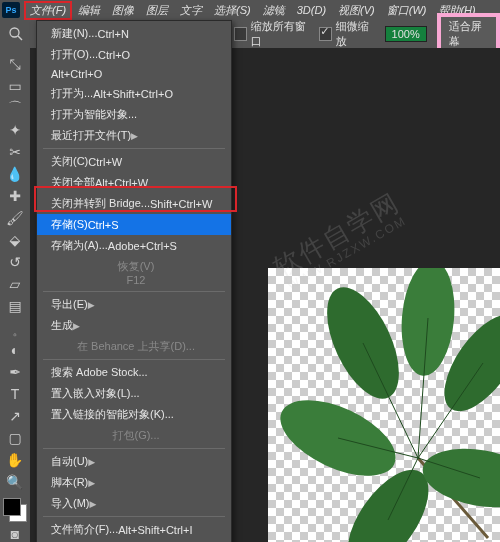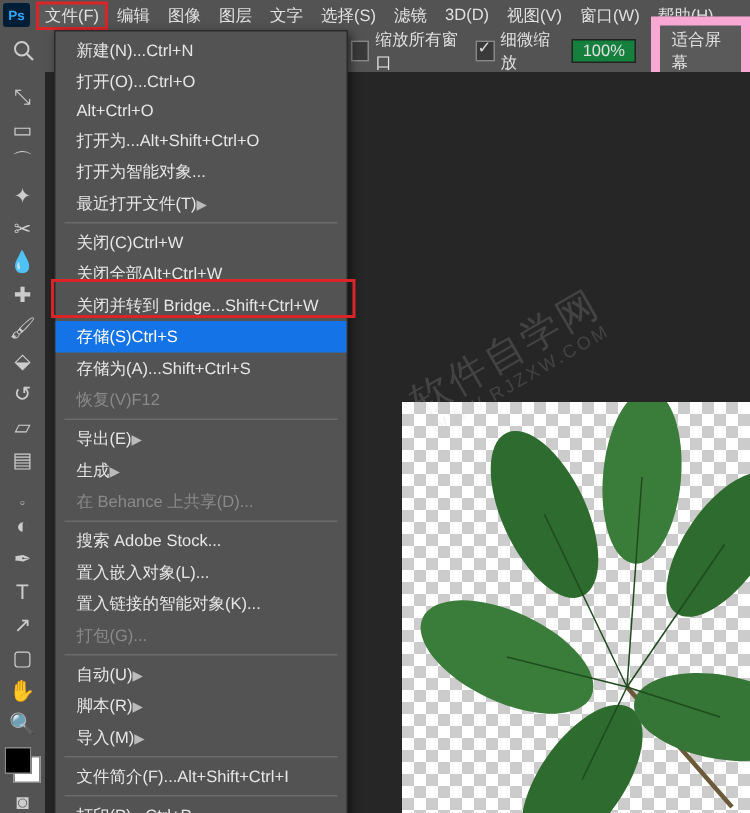--- a/index.html
+++ b/index.html
@@ -30,20 +30,21 @@
     font-weight: bold;
     display: flex;
     align-items: center;
     justify-content: center;
     margin-right: 4px;
     border-radius: 2px;
   }
   .menu-item {
     padding: 2px 6px;
     cursor: default;
+    font-style: italic;
   }
   .menu-item.active {
     background: #5a5a5a;
     border: 2px solid #d9252a;
     padding: 0 4px;
   }
   .options-bar {
     display: flex;
     align-items: center;
     height: 28px;
@@ -78,21 +79,21 @@
   }
   .opt-group { display: flex; align-items: center; font-size: 11px; }
   .zoom-box {
     background: #15803d;
     border: 1px solid #222;
     padding: 1px 6px;
     font-size: 11px;
   }
   .fit-btn {
     background: #5a5a5a;
-    border: 6px solid #f9a8d4;
+    border: 4px solid #f9a8d4;
     padding: 2px 8px;
     font-size: 11px;
   }
 
   .toolbar {
     position: absolute;
     left: 0;
     top: 48px;
     width: 30px;
     background: #535353;
@@ -147,21 +148,21 @@
   }
   .dd-item {
     display: flex;
     justify-content: flex-start;
     align-items: center;
     padding: 3px 10px 3px 14px;
     font-size: 11px;
     color: #e6e6e6;
     position: relative;
   }
-  .dd-item.disabled { color: #8a8a8a; }
+  .dd-item.disabled { color: #8a8a8a; flex-direction: column; }
   .dd-item .arrow {
     font-size: 9px;
     color: #bbb;
   }
   .dd-item.highlight {
     background: #1473e6;
     color: #fff;
   }
   .dd-sep {
     height: 1px;
@@ -352,21 +353,21 @@
     <div class="dd-item">
       <span>关闭并转到 Bridge...</span>
       <span>Shift+Ctrl+W</span>
     </div>
     <div class="dd-item highlight">
       <span>存储(S)</span>
       <span>Ctrl+S</span>
     </div>
     <div class="dd-item">
       <span>存储为(A)...</span>
-      <span>Shift+Ctrl+S</span>
+      <span>Adobe+Ctrl+S</span>
     </div>
     <div class="dd-item disabled">
       <span>恢复(V)</span>
       <span>F12</span>
     </div>
     <div class="dd-sep"></div>
     <div class="dd-item">
       <span>导出(E)</span>
       <span class="arrow">▶</span>
     </div>

